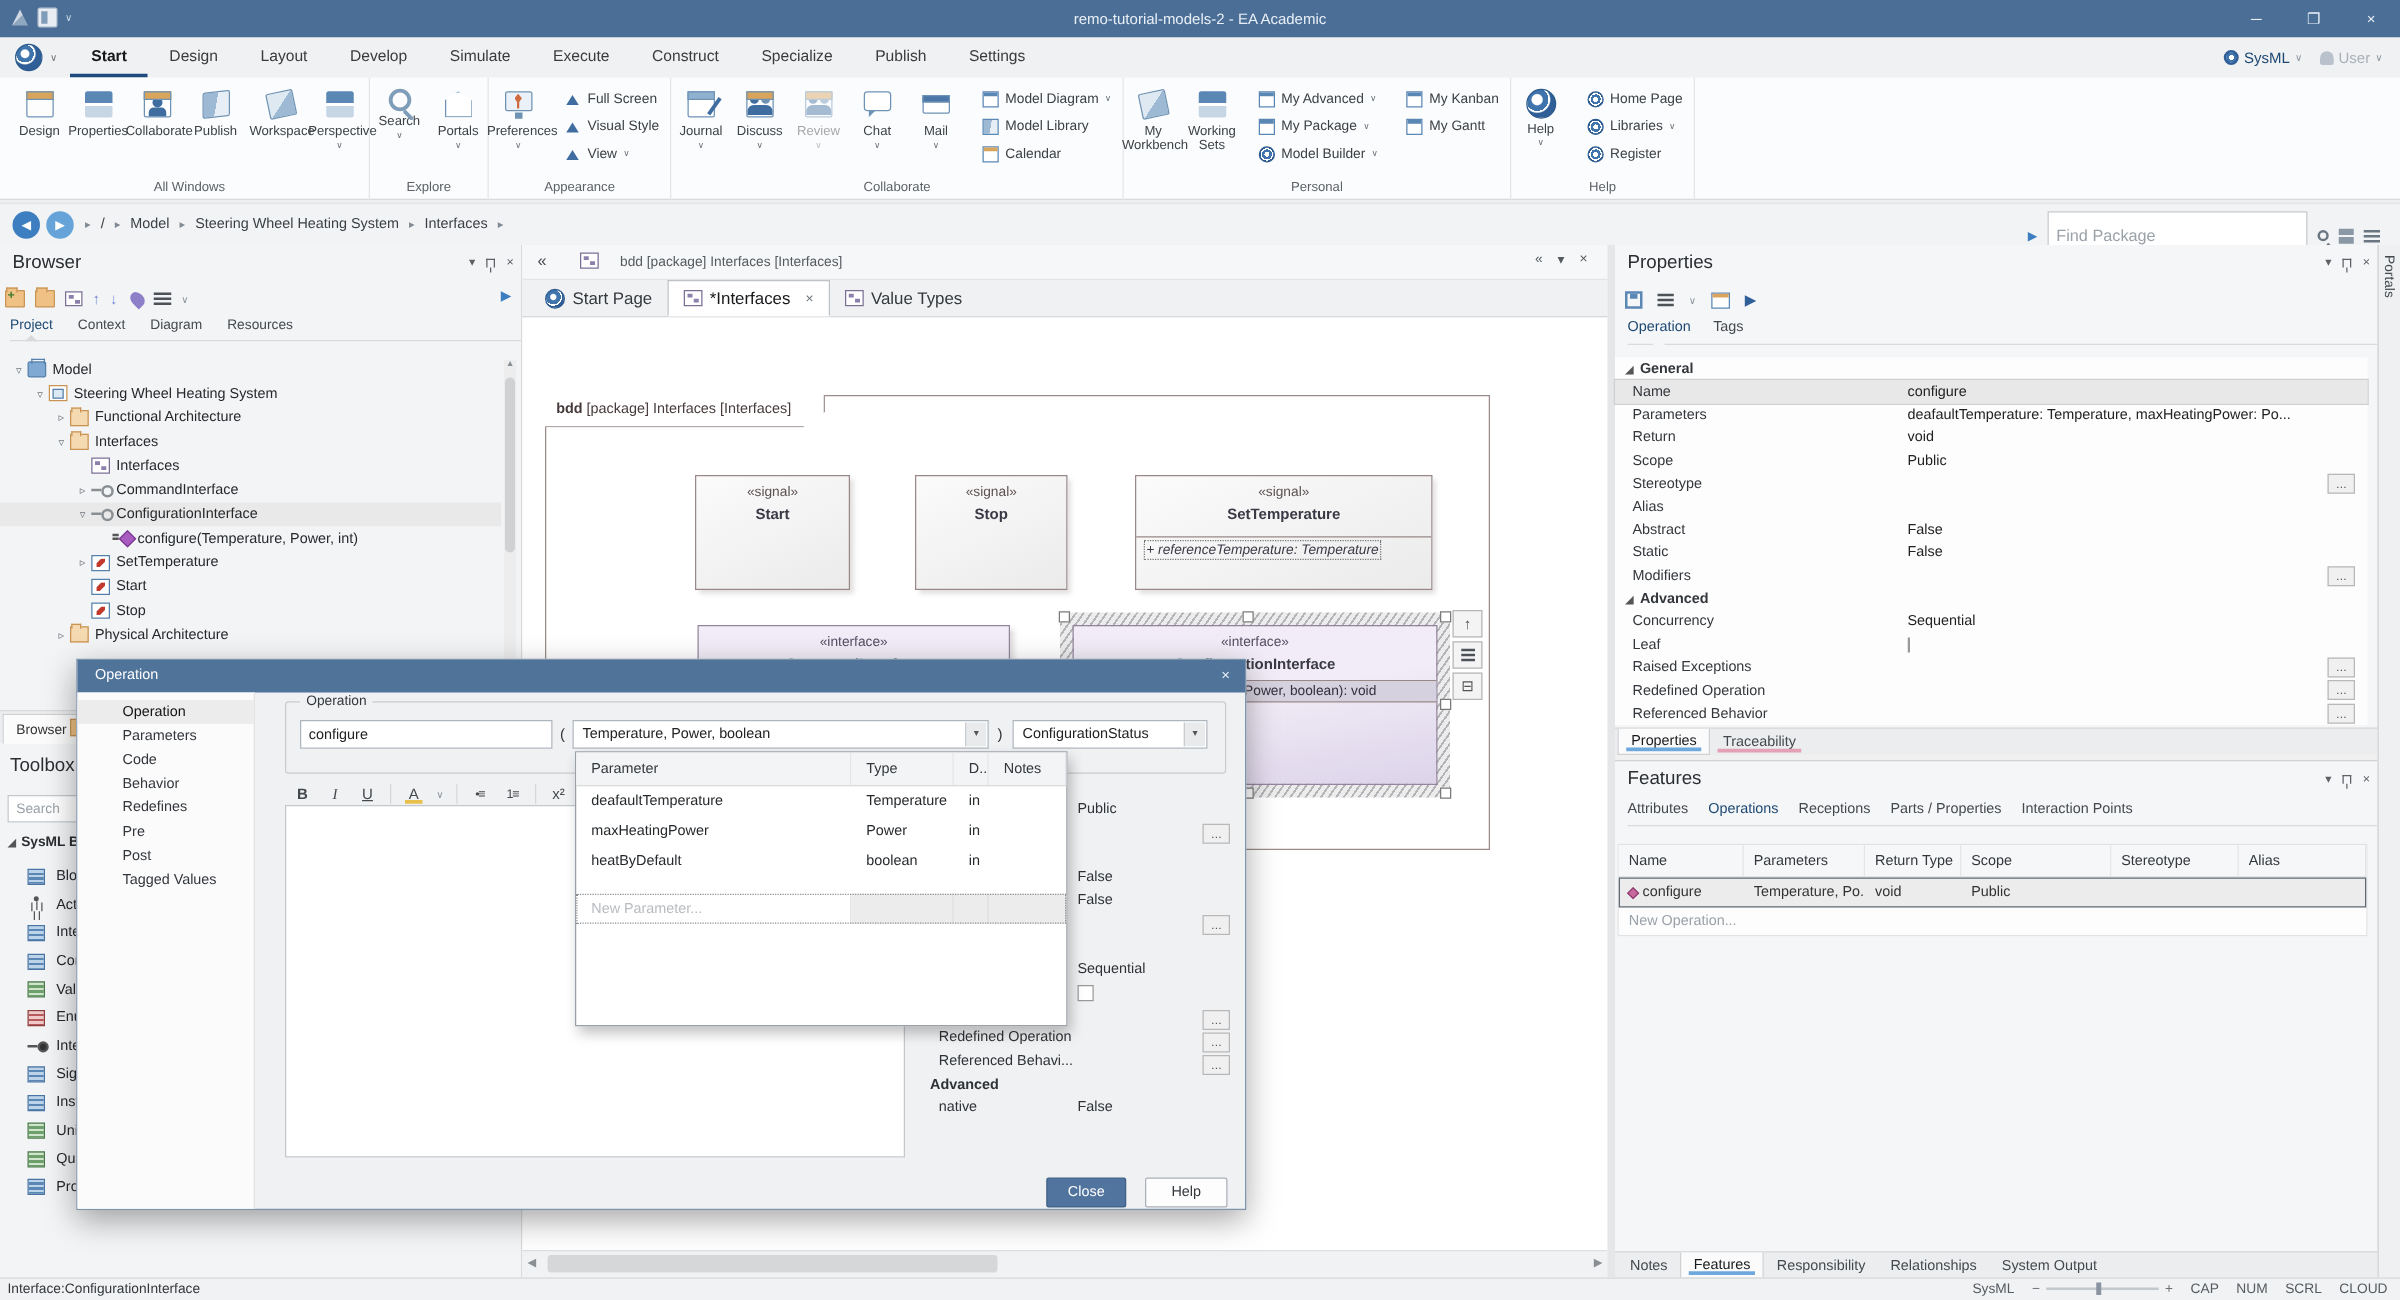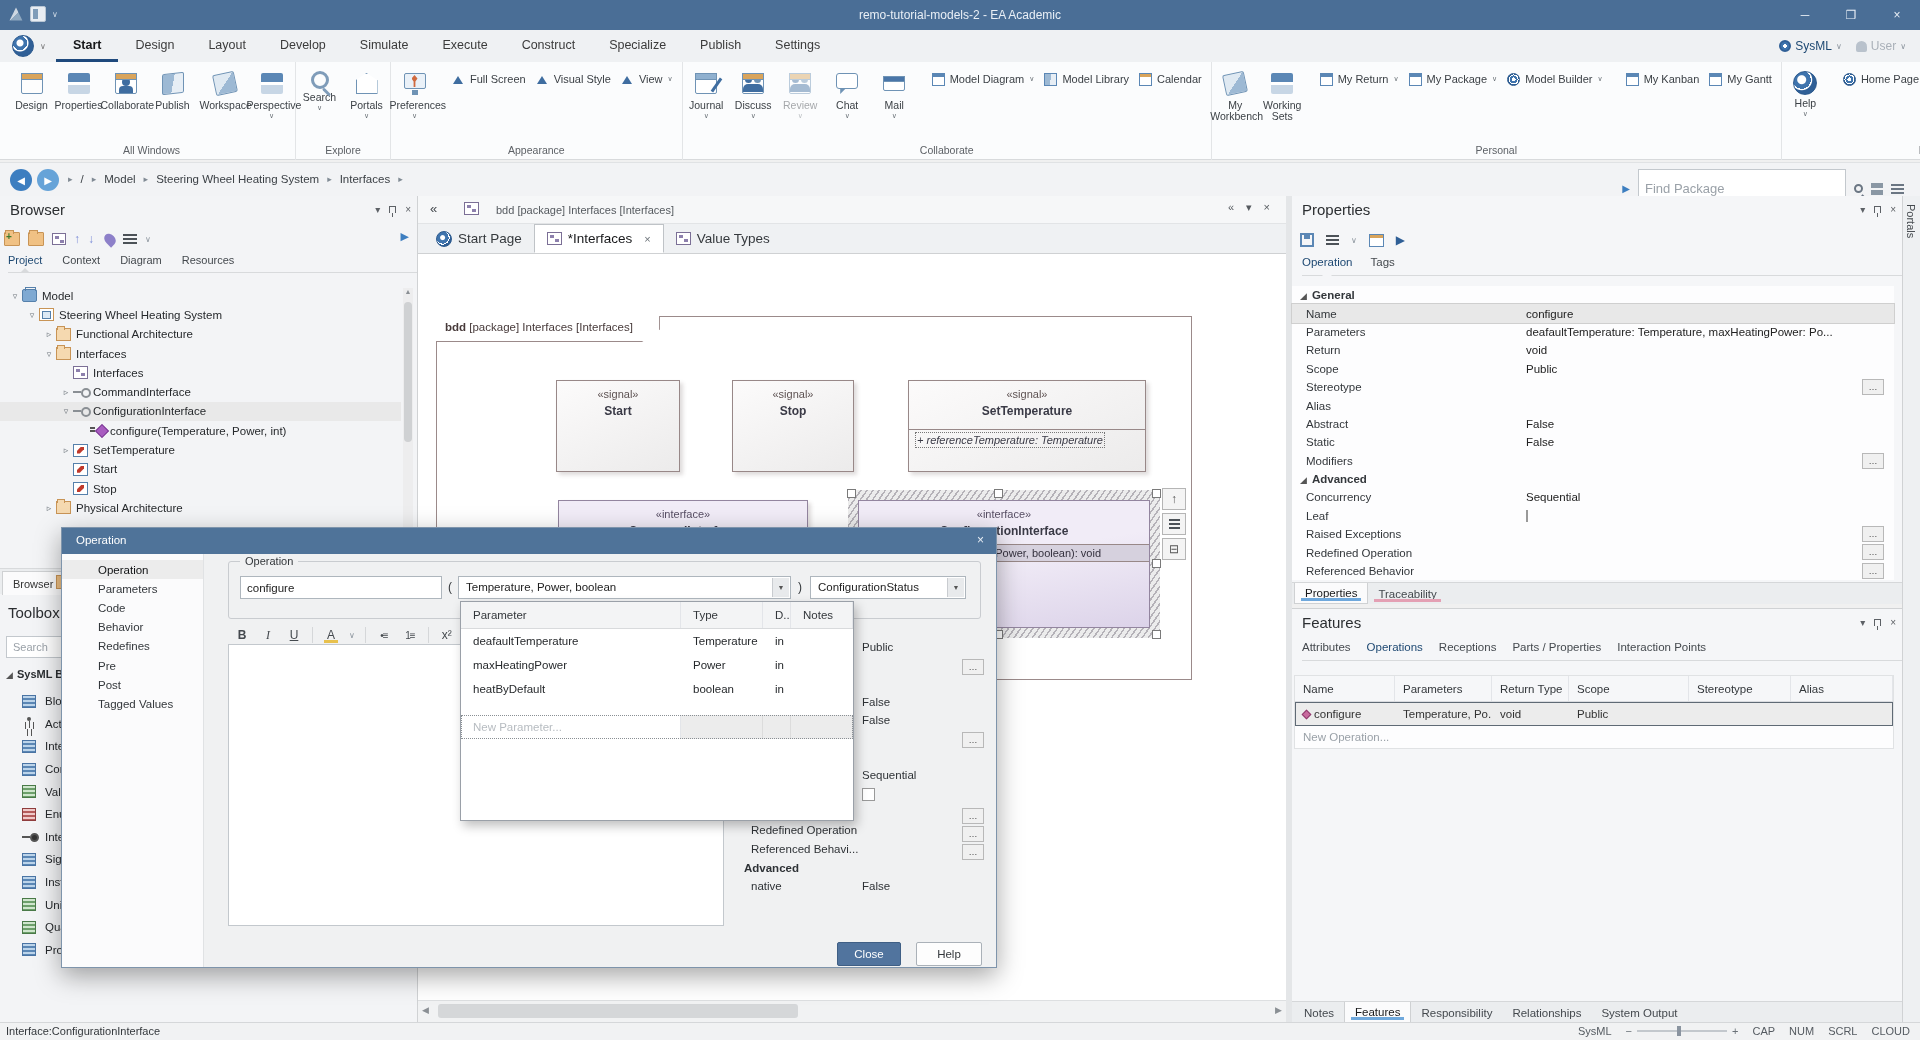--- a/index.html
+++ b/index.html
@@ -38,21 +38,21 @@
   #ribbon { position:absolute; left:0; top:62px; width:1920px; height:98px; background:#fbfcfd; border-bottom:1px solid #d8dadc; }
   #ribbon-groups { display:flex; height:98px; padding-left:8px; }
   .rgroup { display:flex; flex-direction:column; border-right:1px solid #e3e5e7; }
   .rgbody { display:flex; flex:1; align-items:flex-start; padding-top:4px; }
   .rgroup .rglabel { height:18px; text-align:center; color:#5d6166; font-size:10.5px; line-height:16px; }
   .rbigrow { display:flex; }
   .rbtn { width:47px; min-height:74px; display:flex; flex-direction:column; align-items:center; padding-top:3px; border-radius:3px; }
   .rbtn.disabled { opacity:.45; }
   .rlbl { font-size:10.5px; color:#3c4146; text-align:center; line-height:11px; margin-top:3px; max-width:50px; }
   .rdd { font-size:7px; color:#6b7publicize278; color:#6b7278; margin-top:1px; }
-  .rstack { display:flex; flex-direction:row; justify-content:flex-start; padding:4px 6px 0 6px; gap:4px; }
+  .rstack { display:flex; flex-direction:column; justify-content:flex-start; padding:4px 6px 0 6px; gap:4px; }
   .rsbtn { display:flex; align-items:center; gap:5px; height:18px; white-space:nowrap; font-size:11px; color:#3c4146; padding:0 3px; border-radius:2px; }
   .rsdd { font-size:7px; color:#6b7278; }
   .rsec-div { width:1px; background:#e7e9eb; margin:4px 2px 14px 2px; }
 
   
   .ric { width:28px; height:28px; position:relative; }
   .ric:before { content:""; position:absolute; left:3px; top:4px; right:3px; bottom:3px; background:#fdfdfd; border:1px solid #6f93b5; border-radius:2px; }
   .ric:after { content:""; position:absolute; left:3px; top:4px; right:3px; height:5px; background:#d9a45b; border:1px solid #6f93b5; }
   .ric-design:before { background:#fdfdfd; } .ric-design:after { background:#d9a45b; }
   .ric-search:before, .ric-search:after { display:none; }
@@ -533,21 +533,21 @@
               </div>
               <div class="rbtn">
                 <div class="ric ric-grid"></div>
                 <div class="rlbl">Working Sets</div>
               </div>
             </div>
             <div class="rsec-div"></div>
             <div class="rstack">
               <div class="rsbtn">
                 <span class="sic sic-window"></span>
-                <span class="rslbl">My Return</span>
+                <span class="rslbl">My Advanced</span>
                 <span class="rsdd">∨</span>
               </div>
               <div class="rsbtn">
                 <span class="sic sic-window"></span>
                 <span class="rslbl">My Package</span>
                 <span class="rsdd">∨</span>
               </div>
               <div class="rsbtn">
                 <span class="sic sic-ball"></span>
                 <span class="rslbl">Model Builder</span>

